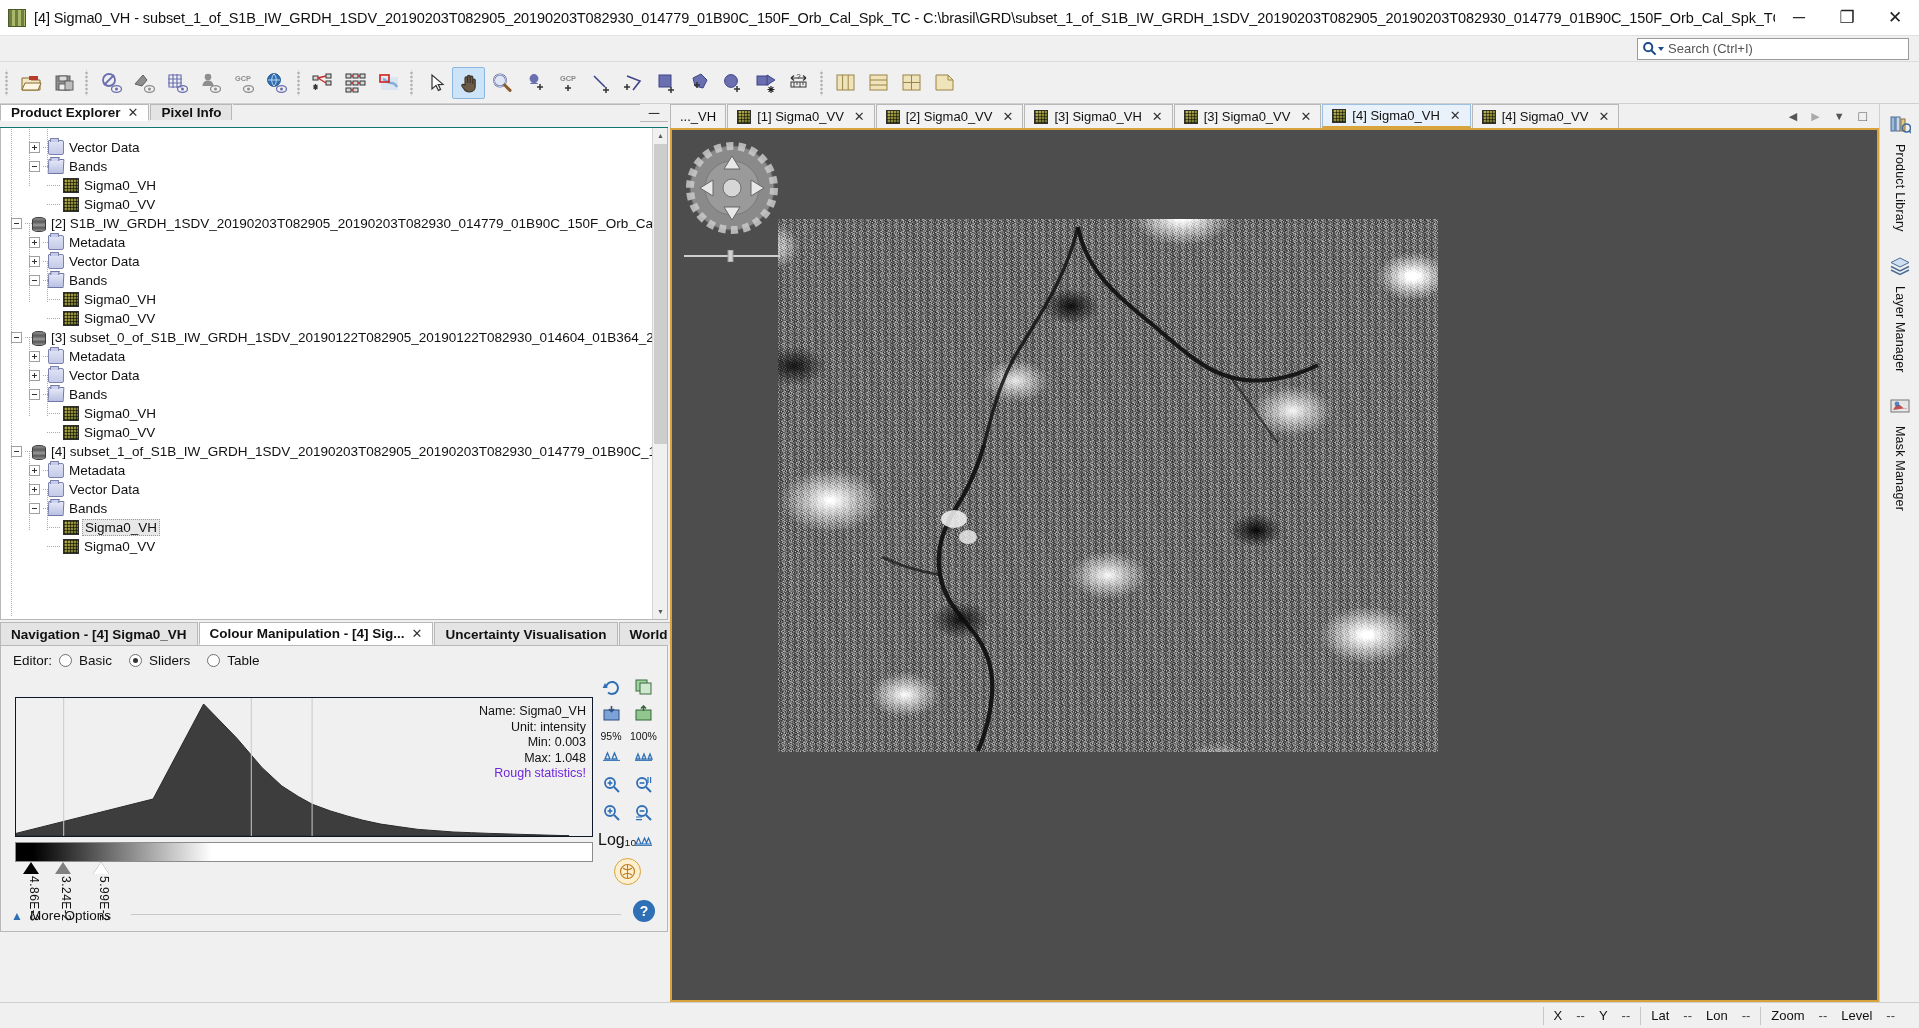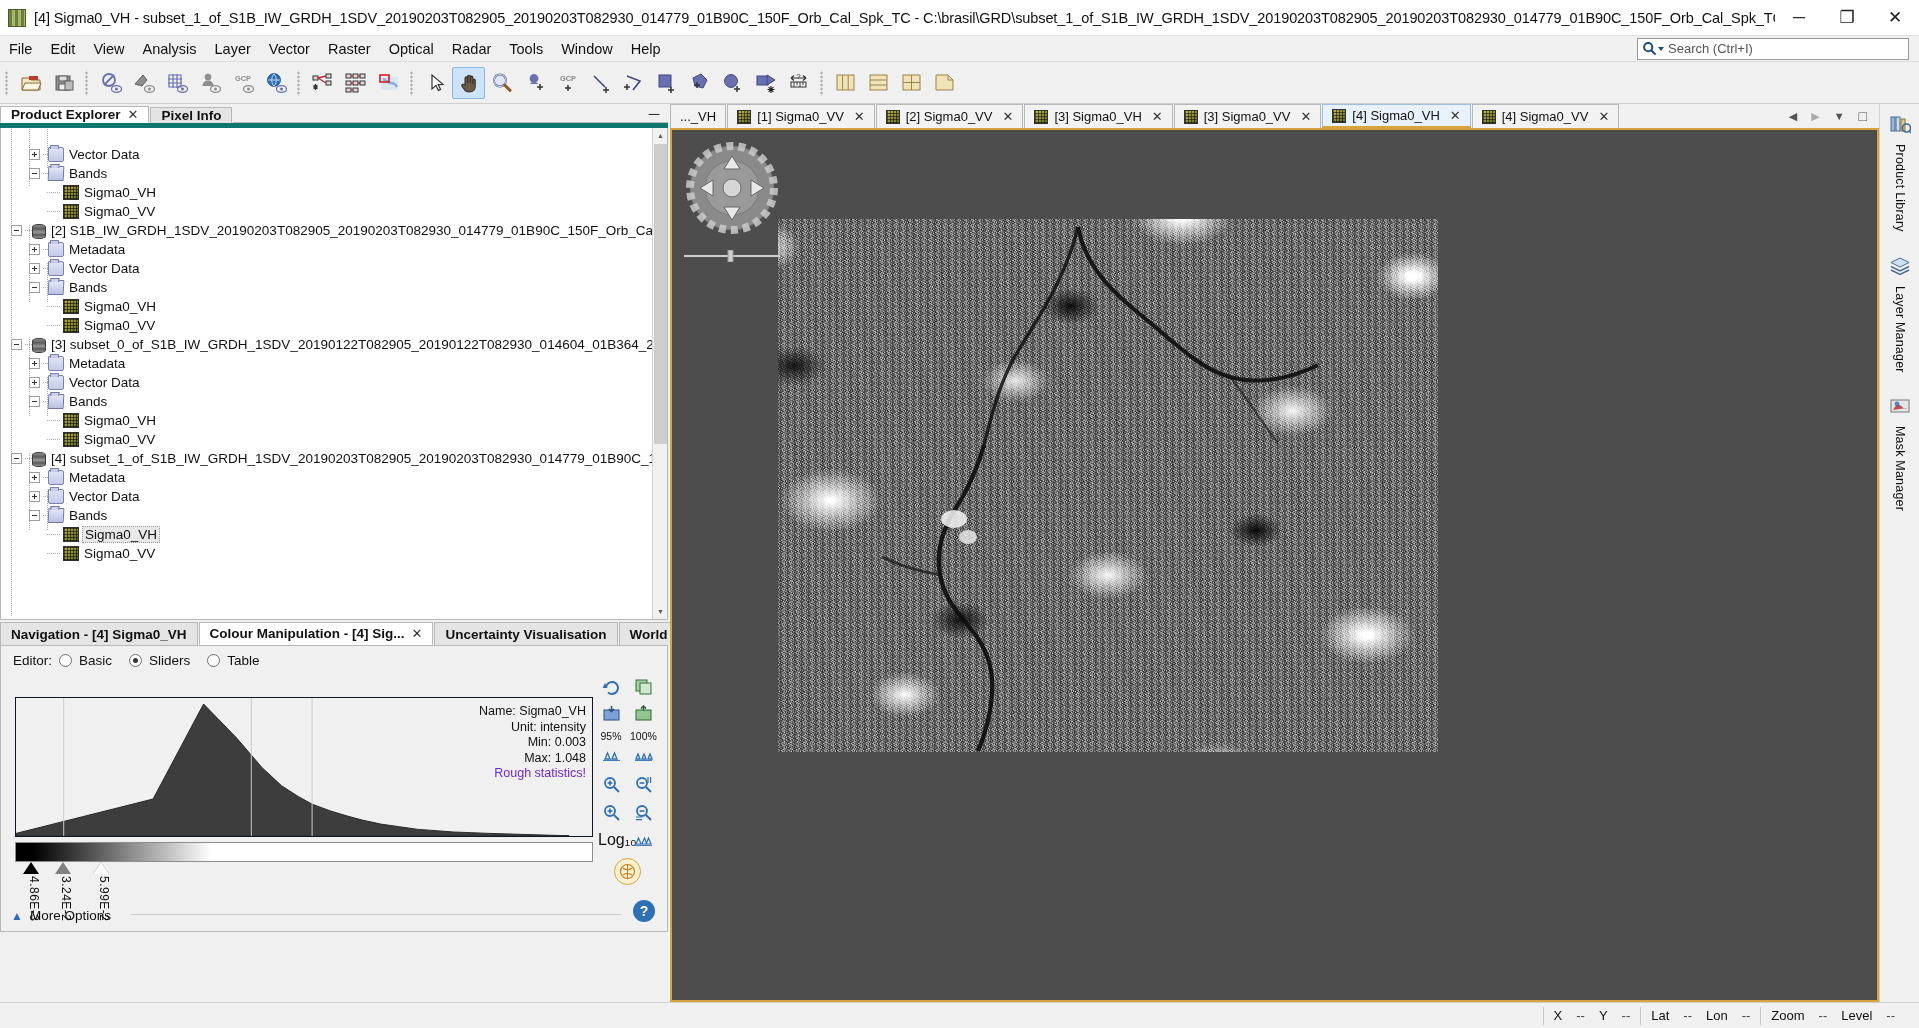--- a/index.html
+++ b/index.html
@@ -76,43 +76,43 @@
   }
   .tb-btn.active { background: #cce3f8; border-color: #8ab6e0; }
   .tb-btn svg { display: block; }
 
   
   .left-dock {
     position: absolute; left: 0; top: 104px; width: 668px; height: 924px;
     background: #f0f0f0;
   }
   .panel-tabs {
-    display: flex; align-items: flex-end; height: 24px; background: #f0f0f0;
-    border-bottom: 5px solid #0f766e;
+    display: flex; align-items: flex-start; height: 24px; background: #f0f0f0;
+    border-bottom: 1px solid #0f766e;
   }
   .ptab {
     display: flex; align-items: center; gap: 7px; padding: 0 10px;
     font-size: 13.5px; font-weight: bold; color: #111;
     background: #e4e4e4; border: 1px solid #b8b8b8; border-bottom: none;
     margin-right: 1px; white-space: nowrap;
   }
   .ptab.sel { background: #ffffff; border-bottom: 1px solid #fff; }
   .ptab .x { font-size: 13px; font-weight: normal; color: #333; }
   .ptab-fill { flex: 1 1 auto; border-bottom: 1px solid #b8b8b8; }
   .ptab-min {
     width: 28px; display: flex; align-items: center; justify-content: center;
     font-size: 15px; color: #333; border-bottom: 1px solid #b8b8b8;
   }
 
   
   .tree-wrap {
     position: absolute; left: 0; top: 24px; width: 668px; height: 492px;
     background: #fff; border: 1px solid #b8b8b8; border-top: none; overflow: hidden;
   }
-  .tree { position: relative; padding-top: 17px; }
+  .tree { position: relative; padding-top: 10px; }
   .trow {
     display: flex; align-items: center; height: 19px; white-space: nowrap;
     font-size: 13.5px; color: #111; position: relative;
   }
   .trow .indent { flex: none; }
   .exp {
     width: 11px; height: 11px; border: 1px solid #a0a0a0; background: #fff;
     position: relative; flex: none; margin-right: 3px;
   }
   .exp::before {
@@ -366,34 +366,20 @@
     <div class="title-icon"></div>
     <div class="title-text">[4] Sigma0_VH - subset_1_of_S1B_IW_GRDH_1SDV_20190203T082905_20190203T082930_014779_01B90C_150F_Orb_Cal_Spk_TC - C:\brasil\GRD\subset_1_of_S1B_IW_GRDH_1SDV_20190203T082905_20190203T082930_014779_01B90C_150F_Orb_Cal_Spk_TC.di...</div>
     <div class="winbtns">
       <div class="winbtn">─</div>
       <div class="winbtn">❐</div>
       <div class="winbtn close">✕</div>
     </div>
   </div>
 
   <div class="menubar">
-    <div id="menu-items" style="display:flex;align-items:center;">
-        <div class="menu-item">File</div>
-        <div class="menu-item">Edit</div>
-        <div class="menu-item">View</div>
-        <div class="menu-item">Analysis</div>
-        <div class="menu-item">Layer</div>
-        <div class="menu-item">Vector</div>
-        <div class="menu-item">Raster</div>
-        <div class="menu-item">Optical</div>
-        <div class="menu-item">Radar</div>
-        <div class="menu-item">Tools</div>
-        <div class="menu-item">Window</div>
-        <div class="menu-item">Help</div>
-      </div>
     <div class="menu-spacer"></div>
     <div class="searchbox">
       <span class="search-ico">
         <svg width="15" height="15" viewBox="0 0 15 15">
             <circle cx="6.2" cy="6.2" r="4.1" fill="none" stroke="#1a4a8a" stroke-width="2"></circle>
             <line x1="9.2" y1="9.2" x2="13.6" y2="13.6" stroke="#1a4a8a" stroke-width="2"></line>
           </svg>
       </span>
       <span class="search-caret"></span>
       <span class="search-ph">Search (Ctrl+I)</span>

